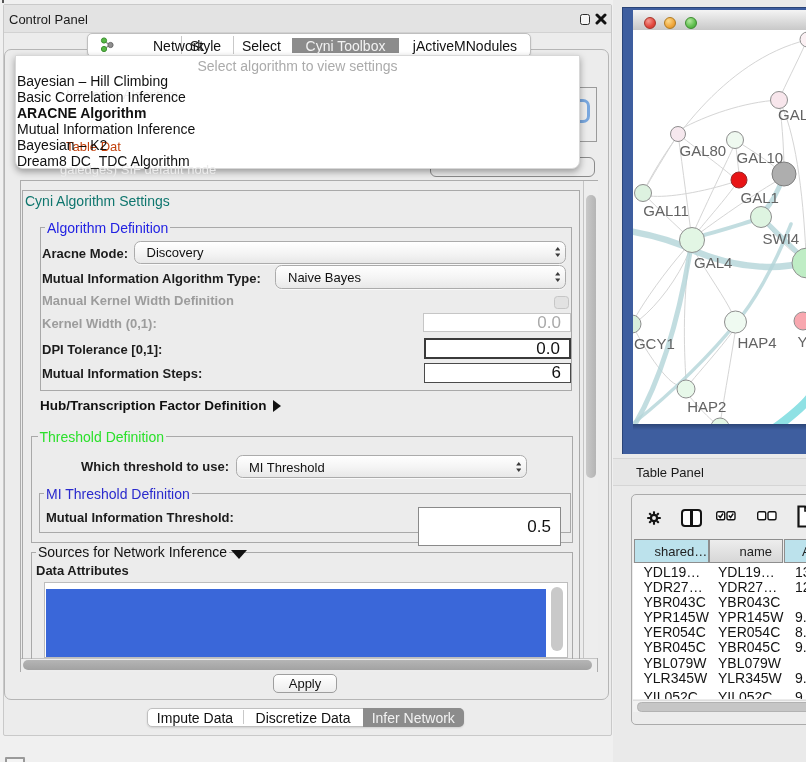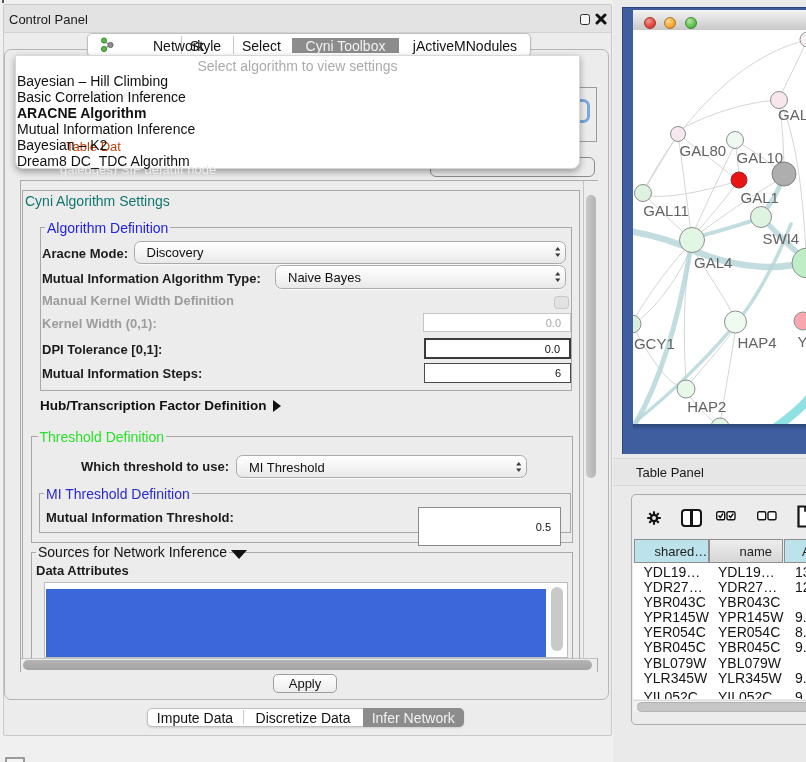--- a/index.html
+++ b/index.html
@@ -3,21 +3,21 @@
 <meta charset="utf-8">
 <style>
   html,body{margin:0;padding:0;}
   body{width:806px;height:762px;background:#EBEBEB;font-family:"Liberation Sans",sans-serif;position:relative;overflow:hidden;}
   .abs{position:absolute;}
   .lbl{font-weight:bold;font-size:13px;color:#1c1c1c;}
   .lbl.dis{color:#9c9c9c;}
   .combo{position:absolute;border:1px solid #ABABAB;border-radius:6.5px;background:linear-gradient(#ffffff,#f4f4f4 55%,#e8e8e8);box-shadow:0 1px 0 rgba(255,255,255,.7);}
   .combo .ct{position:absolute;left:12px;top:50%;transform:translateY(-50%);font-size:13px;color:#111;}
   .arr{position:absolute;right:5px;top:50%;transform:translateY(-50%);width:5.5px;height:11px;}
-  .fld{position:absolute;background:#fff;font-size:11px;color:#111;text-align:right;}
+  .fld{position:absolute;background:#fff;font-size:17px;color:#111;text-align:right;}
   .fld span{position:absolute;right:9px;top:50%;transform:translateY(-50%);}
   .gtitle{position:absolute;font-size:14px;background:#ECECEC;padding:0 2px;}
   .gbox{position:absolute;border:1px solid #A9A9A9;}
 </style>
 </head>
 <body>
 
 <div class="abs" style="left:0;top:0;width:613px;height:762px;background:#F0F0F0;"></div>
 <div class="abs" style="left:2px;top:0;width:2px;height:3px;background:#555;"></div>
 <div class="abs" style="left:3px;top:4px;width:609px;height:732px;background:#ECECEC;border:1px solid #C9C9C9;border-radius:2px;box-sizing:border-box;"></div>

